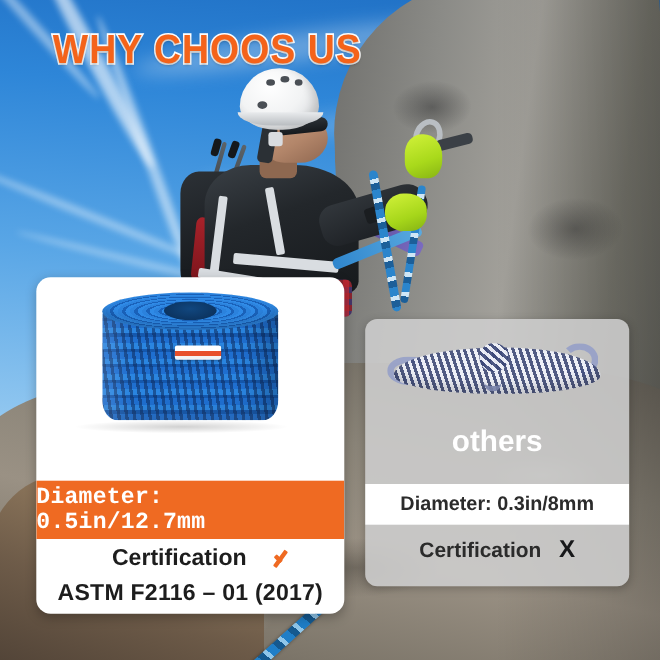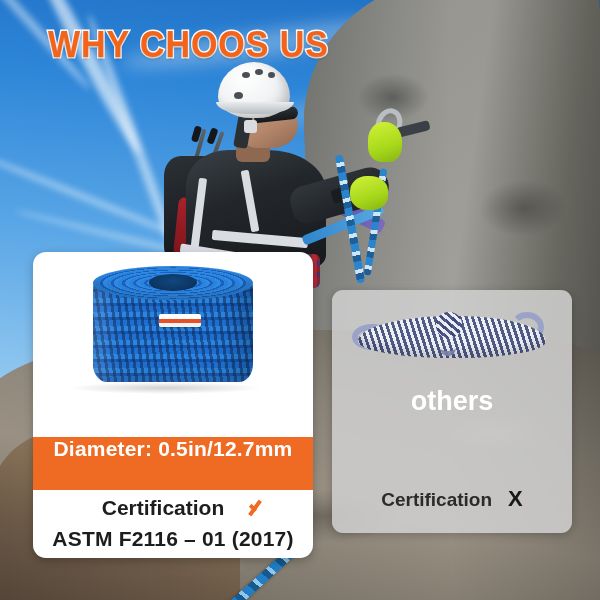--- a/index.html
+++ b/index.html
@@ -280,21 +280,21 @@
     box-shadow:0 1px 2px rgba(0,0,0,.25);
   }
   .coil-shadow {
     position:absolute; left:34px; top:124px; width:196px; height:12px;
     background:radial-gradient(ellipse at 50% 50%, rgba(0,0,0,.18), transparent 70%);
     border-radius:50%;
   }
   .band-orange {
     position:absolute; left:0; top:185px; width:280px; height:53px;
     background:#ef6a22;
-    display:flex; align-items:flex-start; justify-content:center;
+    display:flex; align-items:center; justify-content:center;font-family:Liberation Mono, monospace;
   }
   .band-orange span {
     color:#ffffff; font-size:21px; font-weight:bold; letter-spacing:.2px;
   }
   .ours-cert {
     position:absolute; left:0; top:244px; width:280px; text-align:center;
   }
   .cert-row1 {
     font-size:21px; font-weight:bold; color:#1d1d1d;
     display:flex; align-items:center; justify-content:center; gap:22px;
@@ -465,19 +465,22 @@
         <div class="hank-loopL"></div>
         <div class="hank-loopR"></div>
         <div class="hank-bundle"></div>
         <div class="hank-knot"></div>
         <div class="hank-tail"></div>
       </div>
     </div>
 
     <div class="others-title">others</div>
 
+    <div class="band-white">
+      <span>Diameter: 0.3in/8mm</span>
+    </div>
 
     <div class="others-cert">
       <span>Certification</span><span class="xmark">X</span>
     </div>
   </div>
 
 </div>
 
 </body></html>

